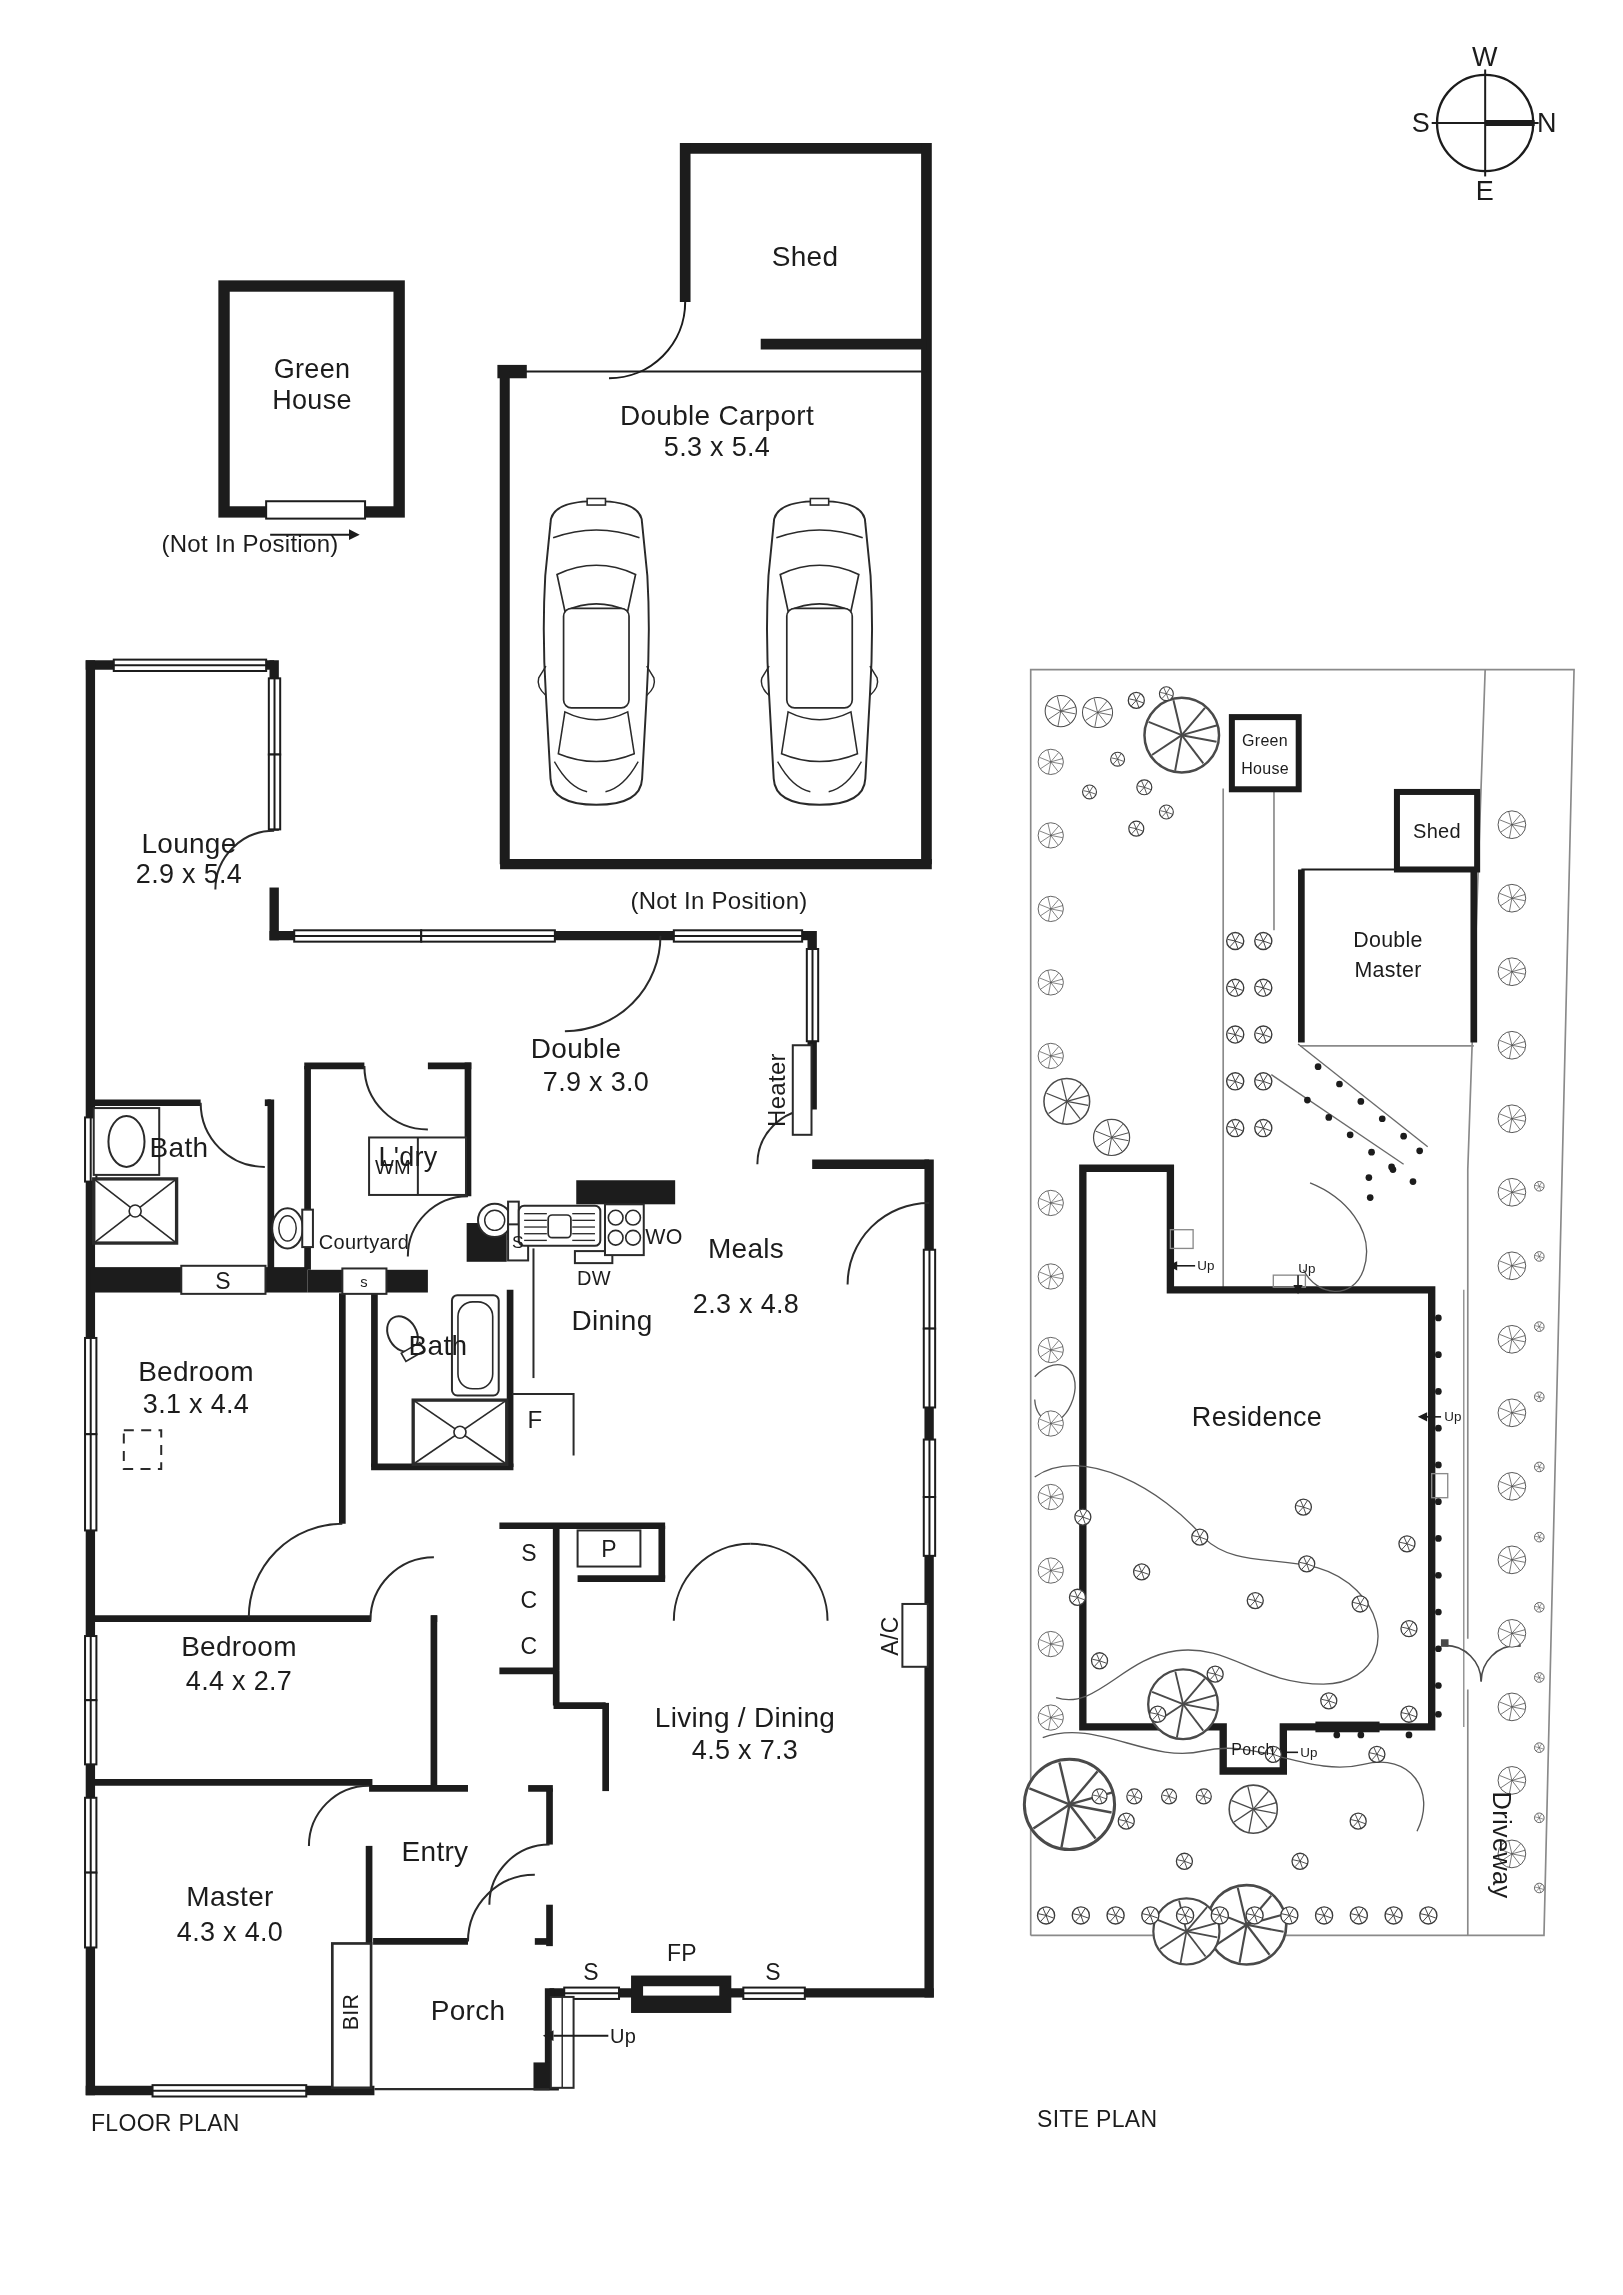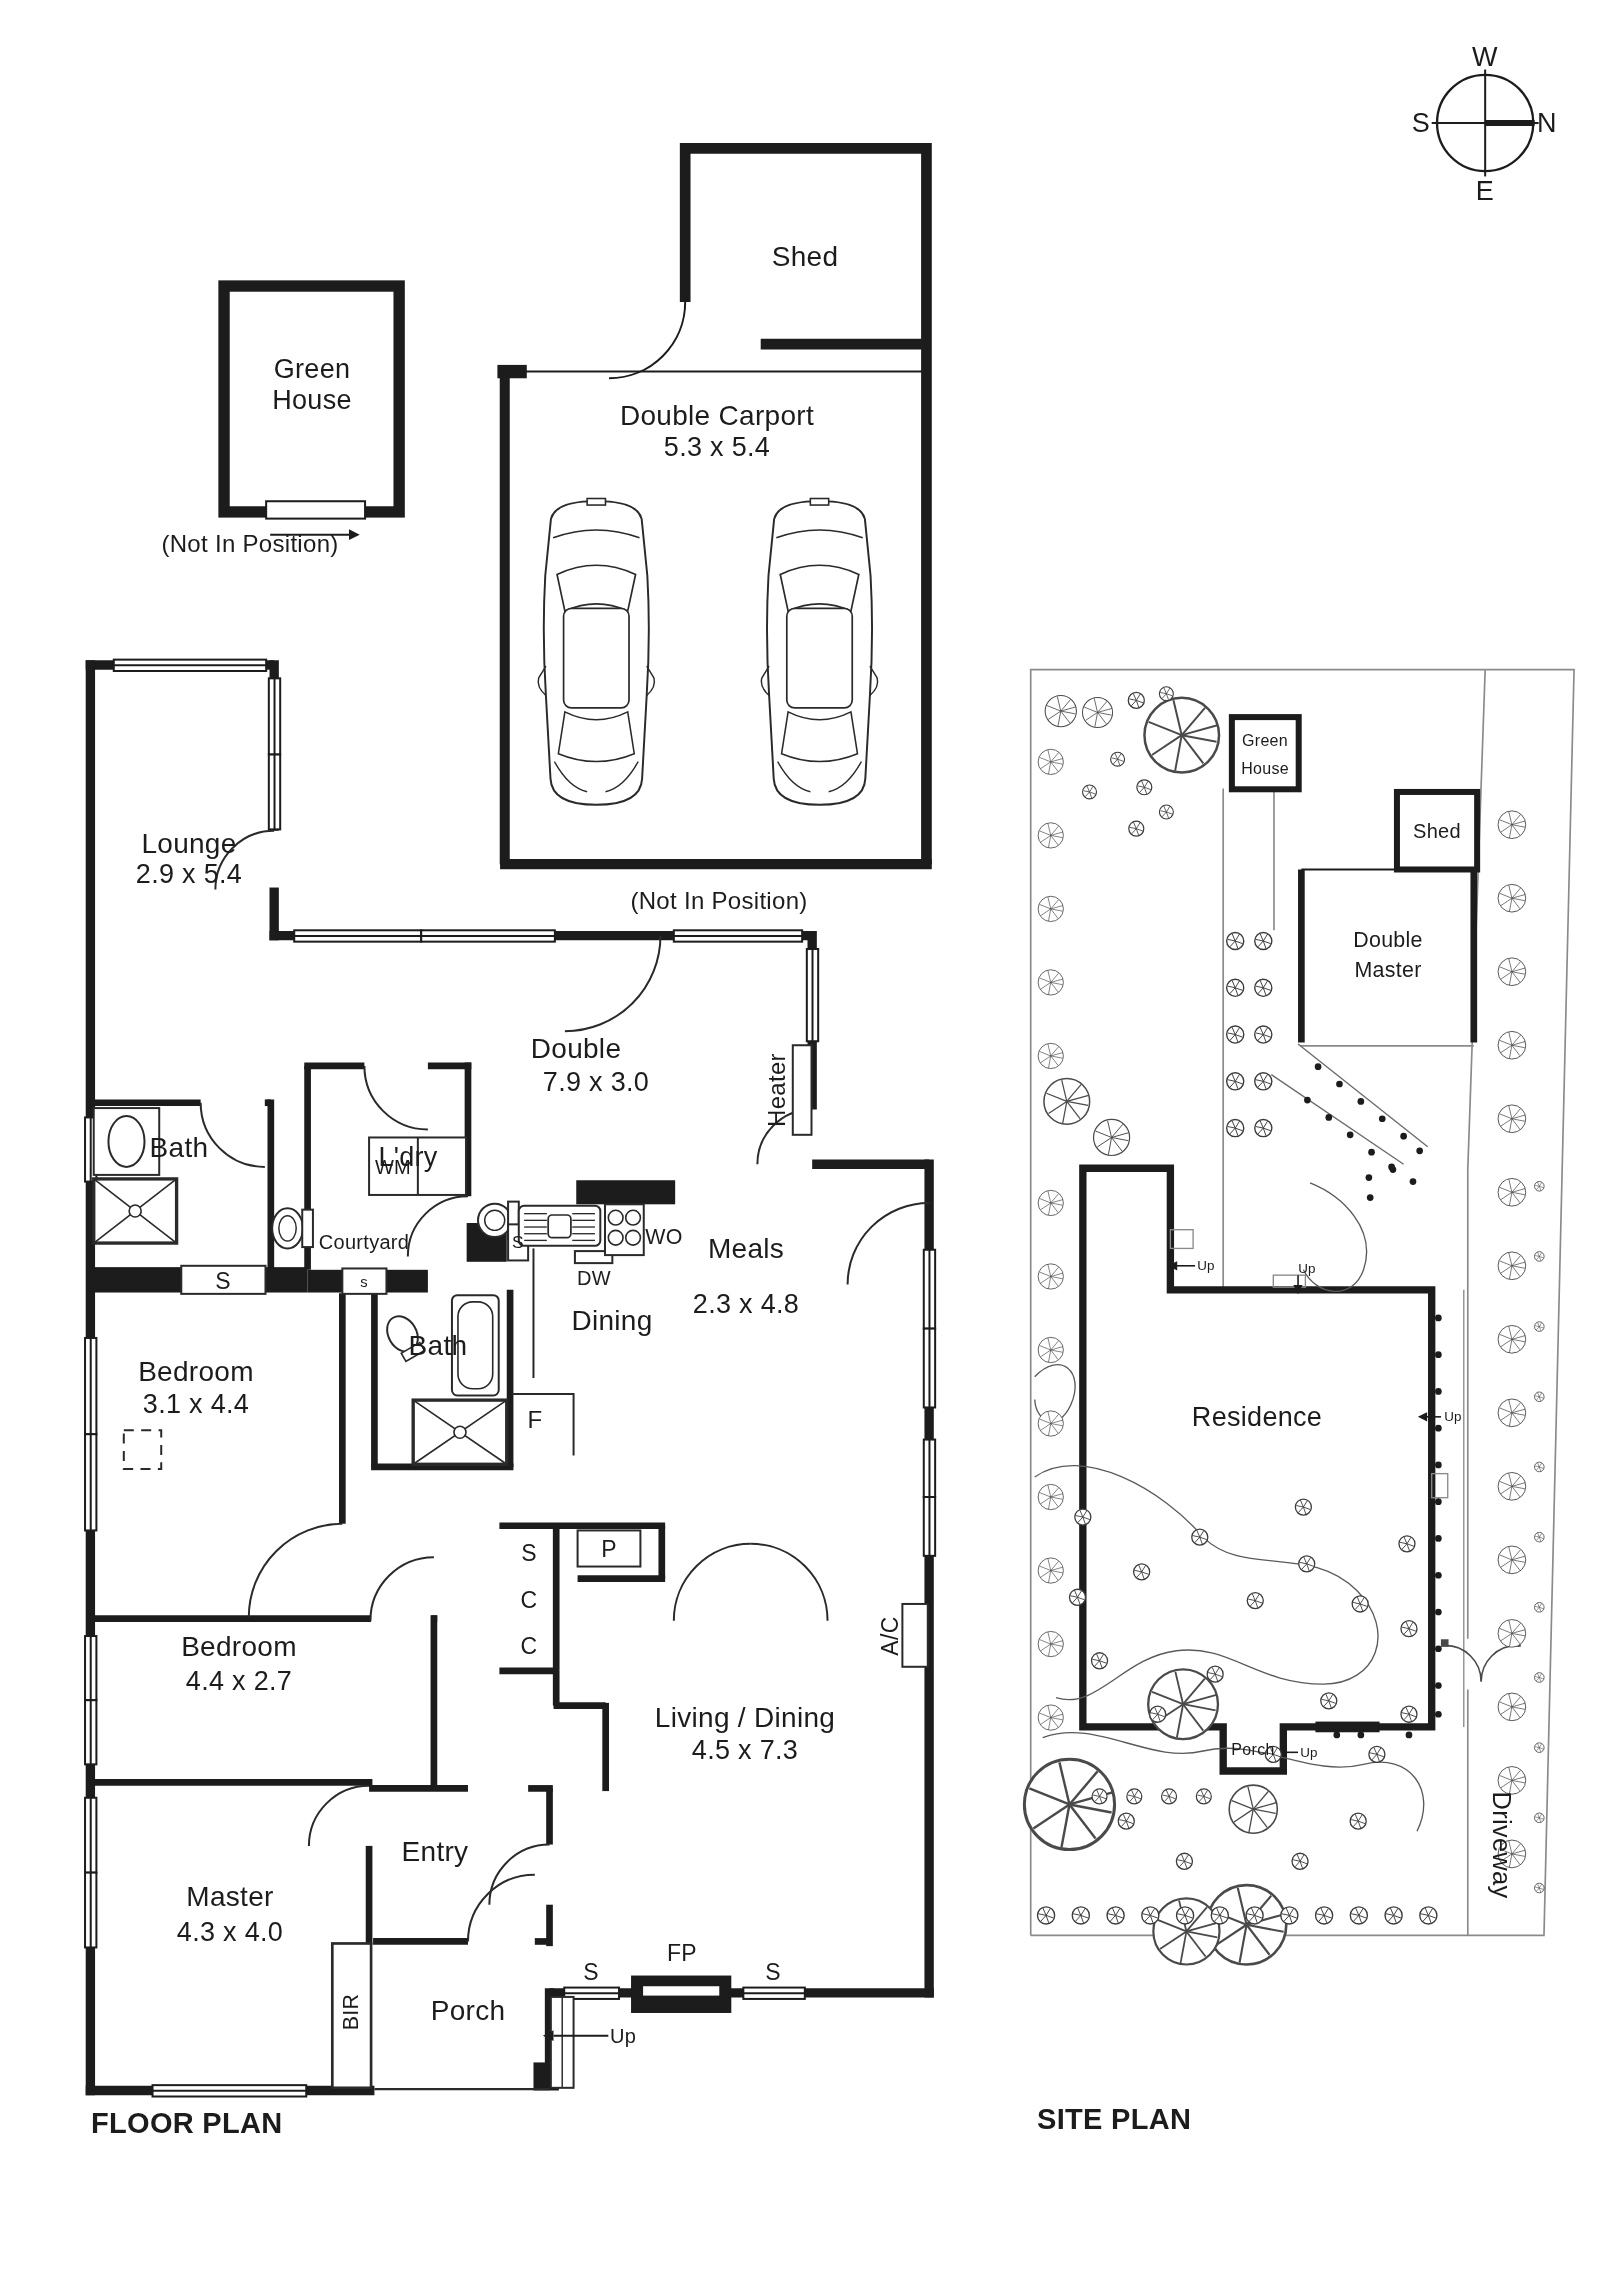--- a/index.html
+++ b/index.html
@@ -2,21 +2,21 @@
 <html style="font-size:10.7px"><head>
 <meta charset="utf-8">
 <style>
   html,body{margin:0;padding:0;background:#fff;}
   .stage{position:relative;width:1623px;height:2295px;background:#ffffff;overflow:hidden;
          font-family:"Liberation Sans",sans-serif;color:#1c1c1c;}
   svg{position:absolute;left:0;top:0;}
   .lbl{position:absolute;transform:translate(-50%,-50%);white-space:nowrap;line-height:1;
        color:#1c1c1c;letter-spacing:0.3px;}
   .ta-l{transform:translate(0,-50%);}
-  .f44{font-size:29px;font-weight:bold;} .f42{font-size:28px;} .f40{font-size:27px;} .f38{font-size:25.4px;}
+  .f44{font-size:23px;} .f42{font-size:28px;} .f40{font-size:27px;} .f38{font-size:25.4px;}
   .f36{font-size:24px;} .f34{font-size:23px;} .f32{font-size:21.4px;} .f30{font-size:20px;} .f26{font-size:17.4px;} .f24{font-size:16px;} .f22{font-size:14.7px;}
   .f20{font-size:13.4px;}
 </style>
 </head>
 <body>
 
 <div class="stage">
 
 <svg width="1623" height="2295" viewBox="0 0 2428 3434">
   <defs>

